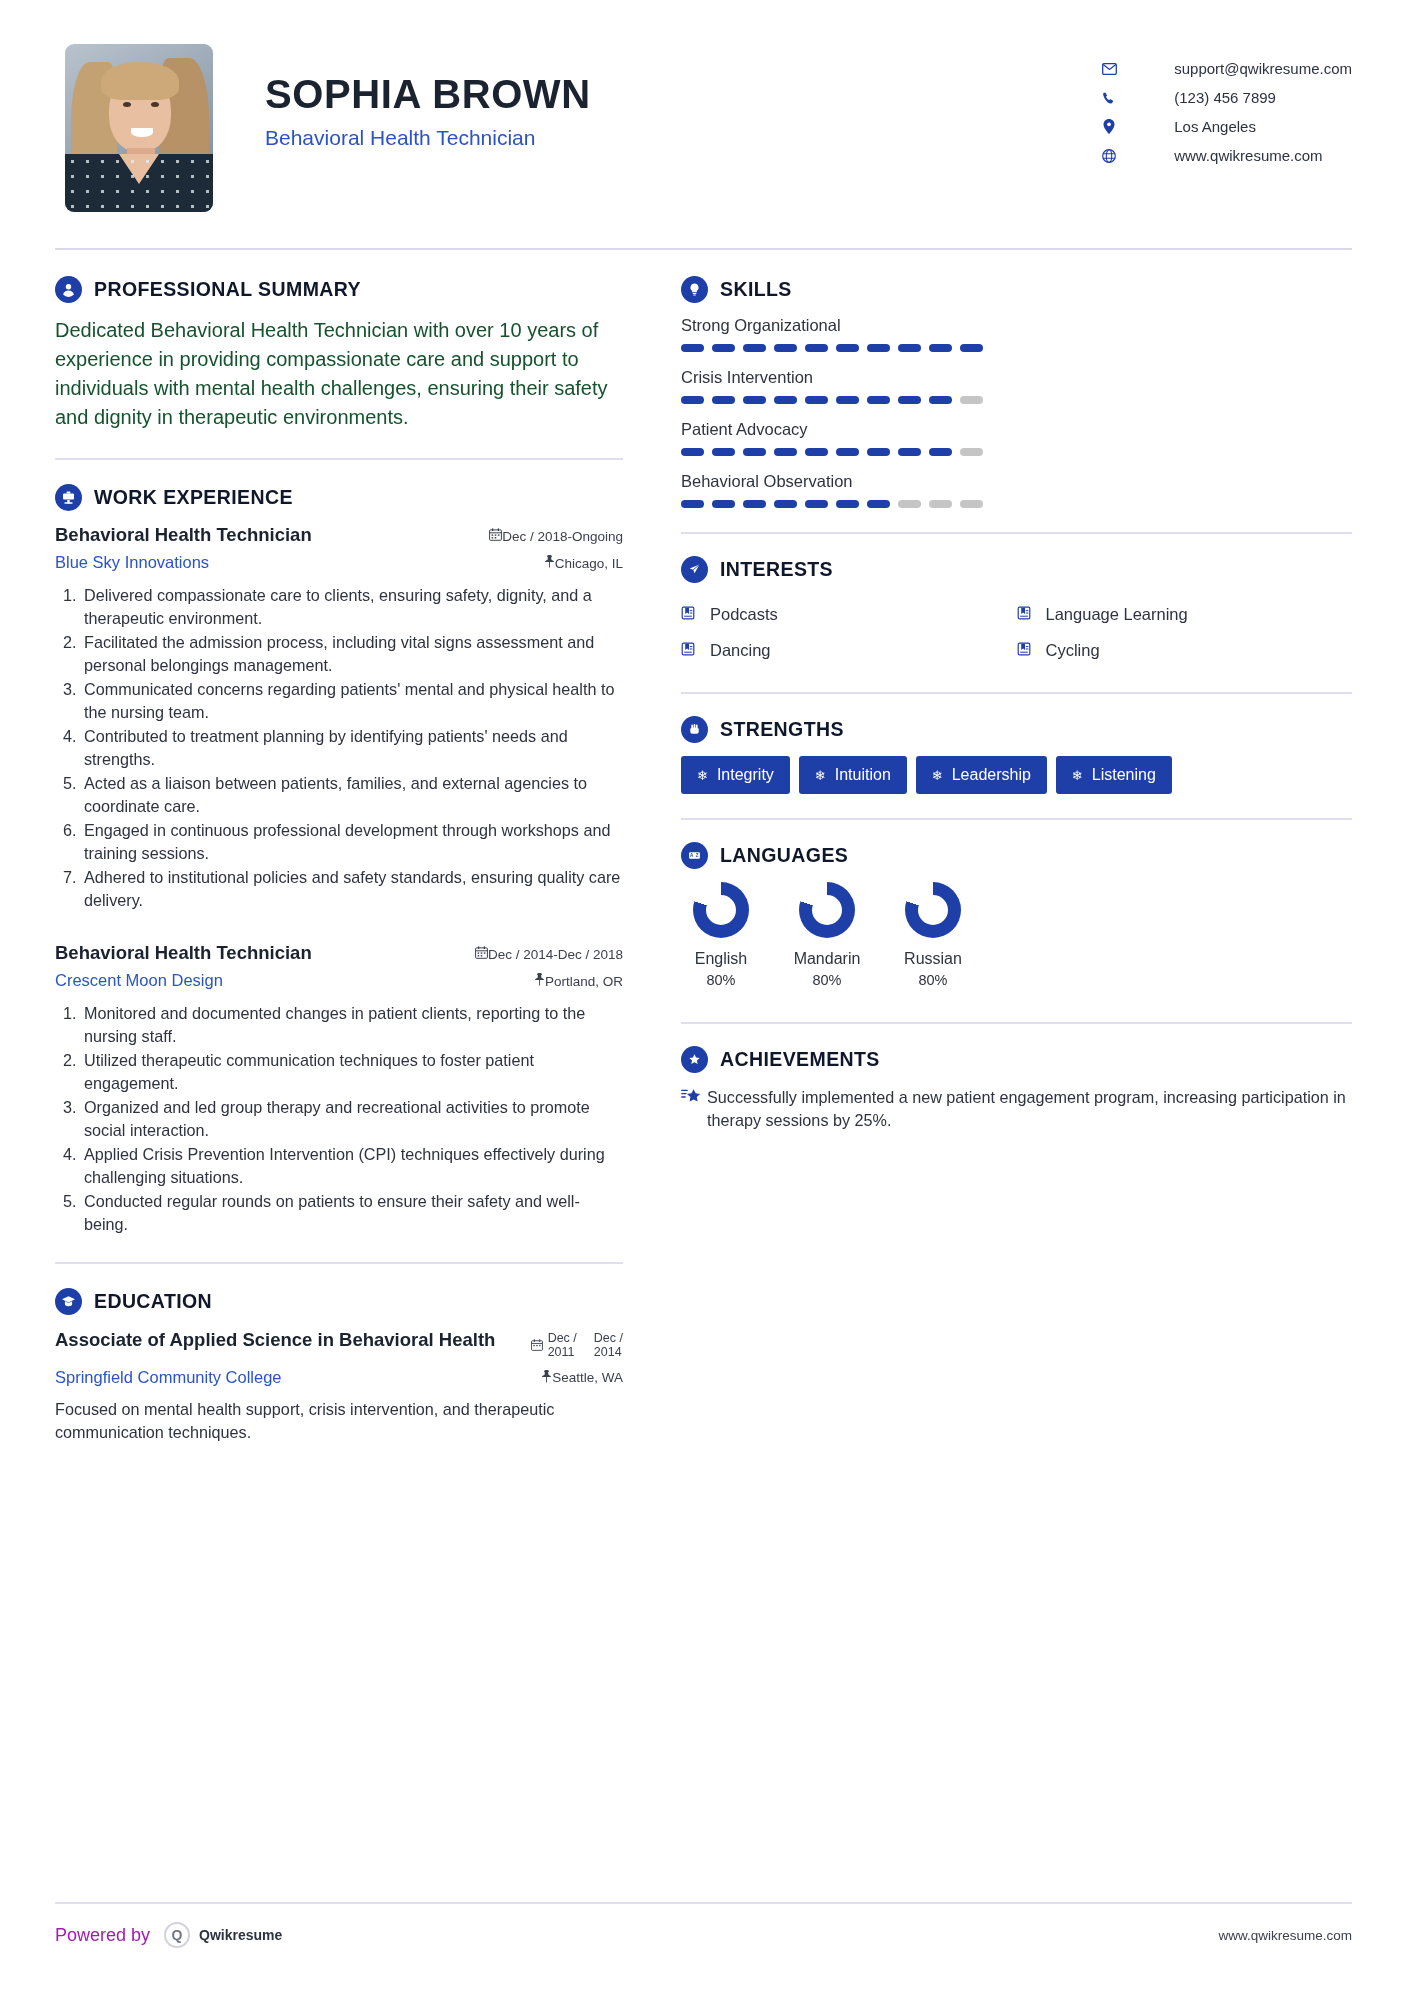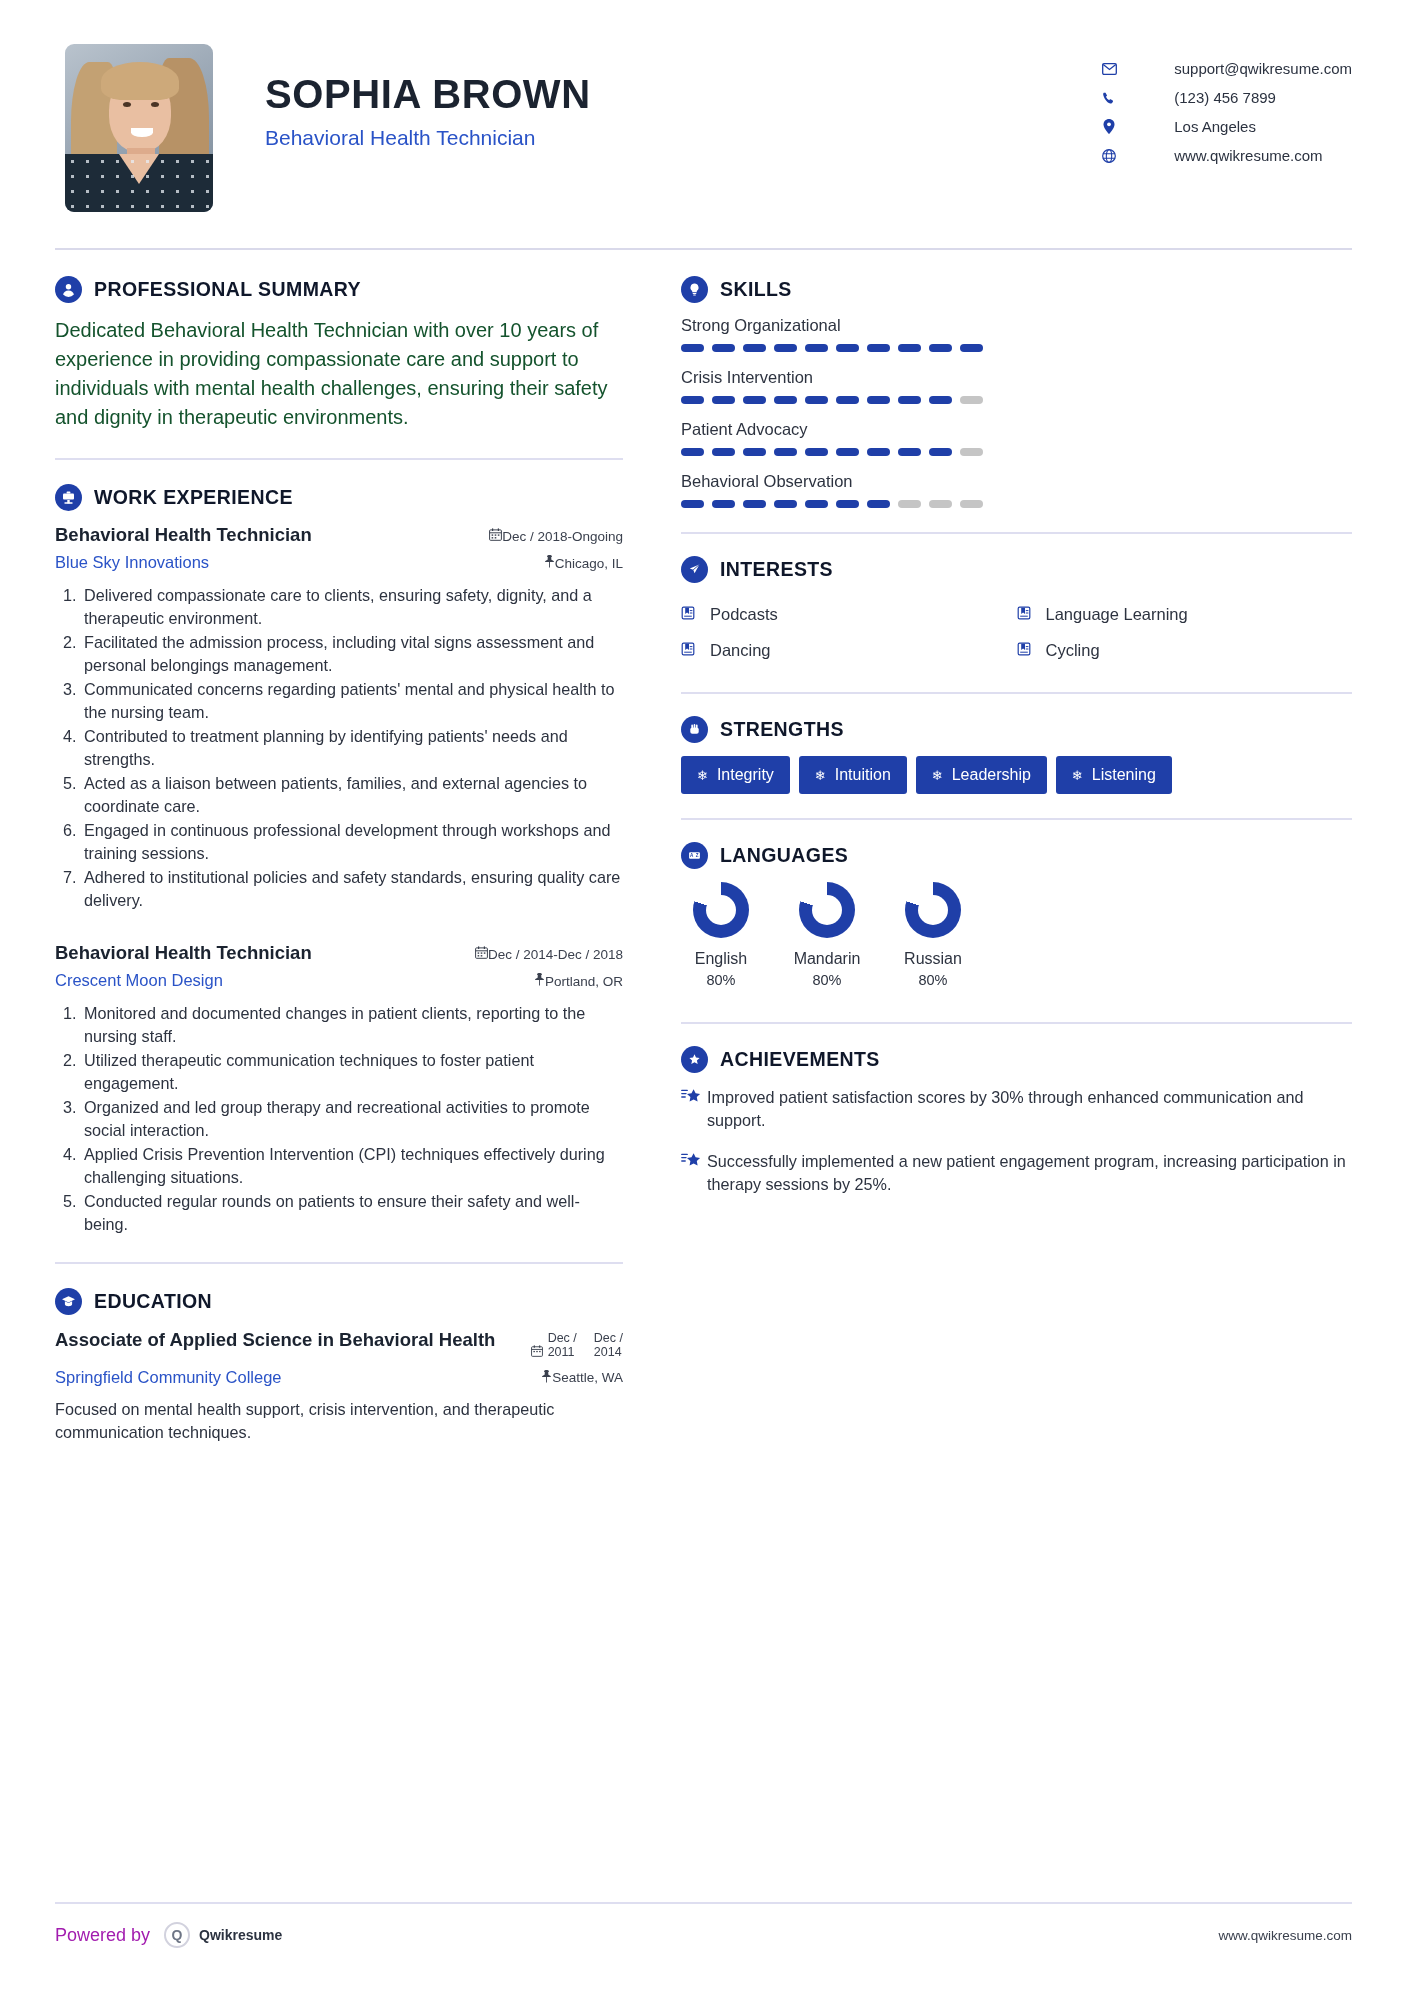--- a/index.html
+++ b/index.html
@@ -69,21 +69,21 @@
   .job-meta { font-size: 13.5px; color: #3b414e; white-space: nowrap; display:flex; align-items:center; gap:0;}
   .job-r2 { display: flex; align-items: baseline; margin-top: 7px; }
   .job-co { font-size: 16.5px; color: #2a53c7; flex: 1; }
   ol.duties { margin: 12px 0 0 26px; font-size: 16.2px; line-height: 1.42; color:#2d3340; }
   ol.duties li { margin-bottom: 1px; padding-left: 3px; }
   .job2 { margin-top: 30px; }
 
   
   .edu-r1 { display:flex; align-items:flex-start; }
   .edu-title { font-size:18.5px; font-weight:600; color:#1b2330; flex:1; line-height:1.26; padding-right:14px;}
-  .edu-dates { display:flex; align-items:flex-end; gap:5px; font-size:12.5px; color:#3b414e; white-space:nowrap; padding-top:3px;}
+  .edu-dates { display:flex; align-items:center; gap:5px; font-size:12.5px; color:#3b414e; white-space:nowrap; padding-top:3px;}
   .edu-dates .d { line-height:1.15; }
   .edu-r2 { display:flex; align-items:baseline; margin-top:8px; }
   .edu-school { font-size:16.5px; color:#2a53c7; flex:1; }
   .edu-desc { font-size:16.2px; line-height:1.42; color:#2d3340; margin-top:11px; }
 
   
   .skill { margin-bottom: 4px; }
   .skill-n { font-size: 16.5px; color: #2d3340; margin-bottom: 9px; }
   .bars { display: flex; gap: 8px; margin-bottom: 16px; }
   .bar { width: 23px; height: 8px; border-radius: 5px; background: #c5c5c5; }
@@ -578,29 +578,20 @@
           </span>
           <span class="sec-t">ACHIEVEMENTS</span>
         </div>
         <div class="ach">
           <span class="ach-ic">
             <svg width="21" height="17" viewBox="0 0 21 17">
                 <path d="M.8 2.4h5.4M.8 5.6h4.2M.8 9h3.4" stroke="#1f3fa8" stroke-width="1.4" stroke-linecap="round"></path>
                 <path d="M12.6 1.2l2 4.1 4.5.6-3.3 3.2.8 4.5-4-2.1-4 2.1.8-4.5L6 5.9l4.5-.6z" fill="#1f3fa8"></path>
               </svg>
           </span>
-          <span class="ach-t">Improved patient satisfaction scores by 30% through enhanced communication and support.</span>
-        </div>
-        <div class="ach">
-          <span class="ach-ic">
-            <svg width="21" height="17" viewBox="0 0 21 17">
-                <path d="M.8 2.4h5.4M.8 5.6h4.2M.8 9h3.4" stroke="#1f3fa8" stroke-width="1.4" stroke-linecap="round"></path>
-                <path d="M12.6 1.2l2 4.1 4.5.6-3.3 3.2.8 4.5-4-2.1-4 2.1.8-4.5L6 5.9l4.5-.6z" fill="#1f3fa8"></path>
-              </svg>
-          </span>
           <span class="ach-t">Successfully implemented a new patient engagement program, increasing participation in therapy sessions by 25%.</span>
         </div>
       </div>
     </div>
   </div>
 
   <div class="foot-line"></div>
 
   <div class="footer">
     <span class="f-pb">Powered by</span>

